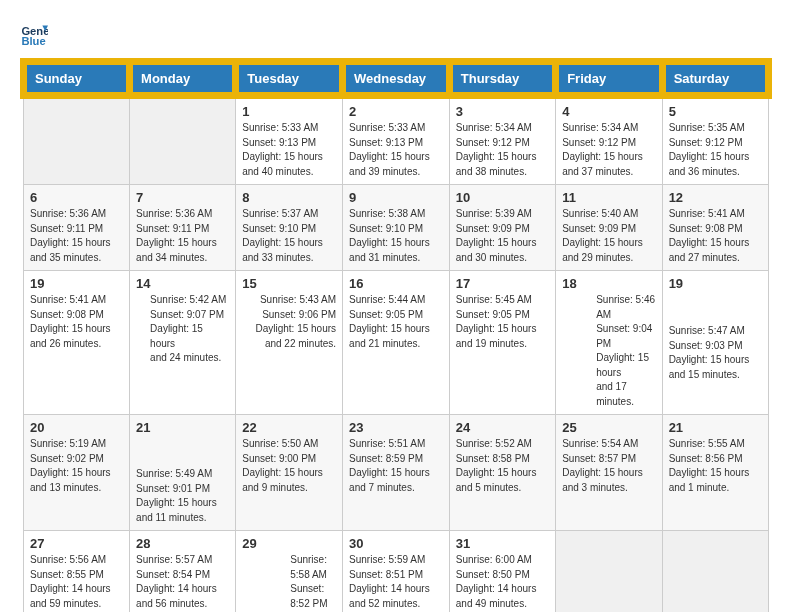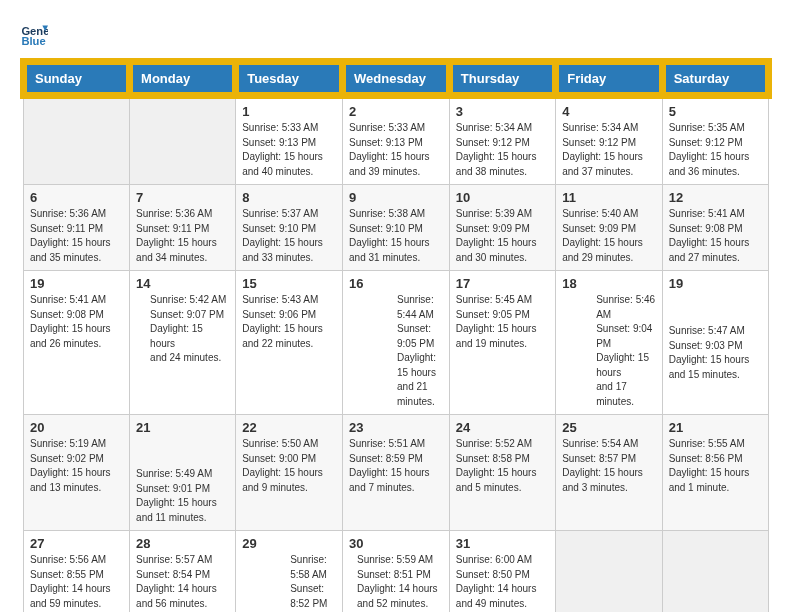--- a/index.html
+++ b/index.html
@@ -215,28 +215,28 @@
         </td>
         <td>
           <span class="day-num">14</span>
           <div class="day-info" style="white-space: pre-line; margin-left: 14px;">Sunrise: 5:42 AM
 Sunset: 9:07 PM
 Daylight: 15 hours
 and 24 minutes.</div>
         </td>
         <td>
           <span class="day-num">15</span>
-          <div class="day-info" style="white-space: pre-line;">Sunrise: 5:43 AM
+          <div class="day-info" style="white-space: pre-line; text-align: right;">Sunrise: 5:43 AM
 Sunset: 9:06 PM
 Daylight: 15 hours
 and 22 minutes.</div>
         </td>
         <td>
           <span class="day-num">16</span>
-          <div class="day-info" style="white-space: pre-line; margin-left: 48px;">Sunrise: 5:44 AM
+          <div class="day-info" style="white-space: pre-line;">Sunrise: 5:44 AM
 Sunset: 9:05 PM
 Daylight: 15 hours
 and 21 minutes.</div>
         </td>
         <td>
           <span class="day-num">17</span>
           <div class="day-info" style="white-space: pre-line;">Sunrise: 5:45 AM
 Sunset: 9:05 PM
 Daylight: 15 hours
 and 19 minutes.</div>
@@ -324,21 +324,21 @@
         </td>
         <td>
           <span class="day-num">29</span>
           <div class="day-info" style="white-space: pre-line; margin-left: 48px;">Sunrise: 5:58 AM
 Sunset: 8:52 PM
 Daylight: 14 hours
 and 54 minutes.</div>
         </td>
         <td>
           <span class="day-num">30</span>
-          <div class="day-info" style="white-space: pre-line; margin-left: 8px;">Sunrise: 5:59 AM
+          <div class="day-info" style="white-space: pre-line;">Sunrise: 5:59 AM
 Sunset: 8:51 PM
 Daylight: 14 hours
 and 52 minutes.</div>
         </td>
         <td>
           <span class="day-num">31</span>
           <div class="day-info" style="white-space: pre-line;">Sunrise: 6:00 AM
 Sunset: 8:50 PM
 Daylight: 14 hours
 and 49 minutes.</div>

